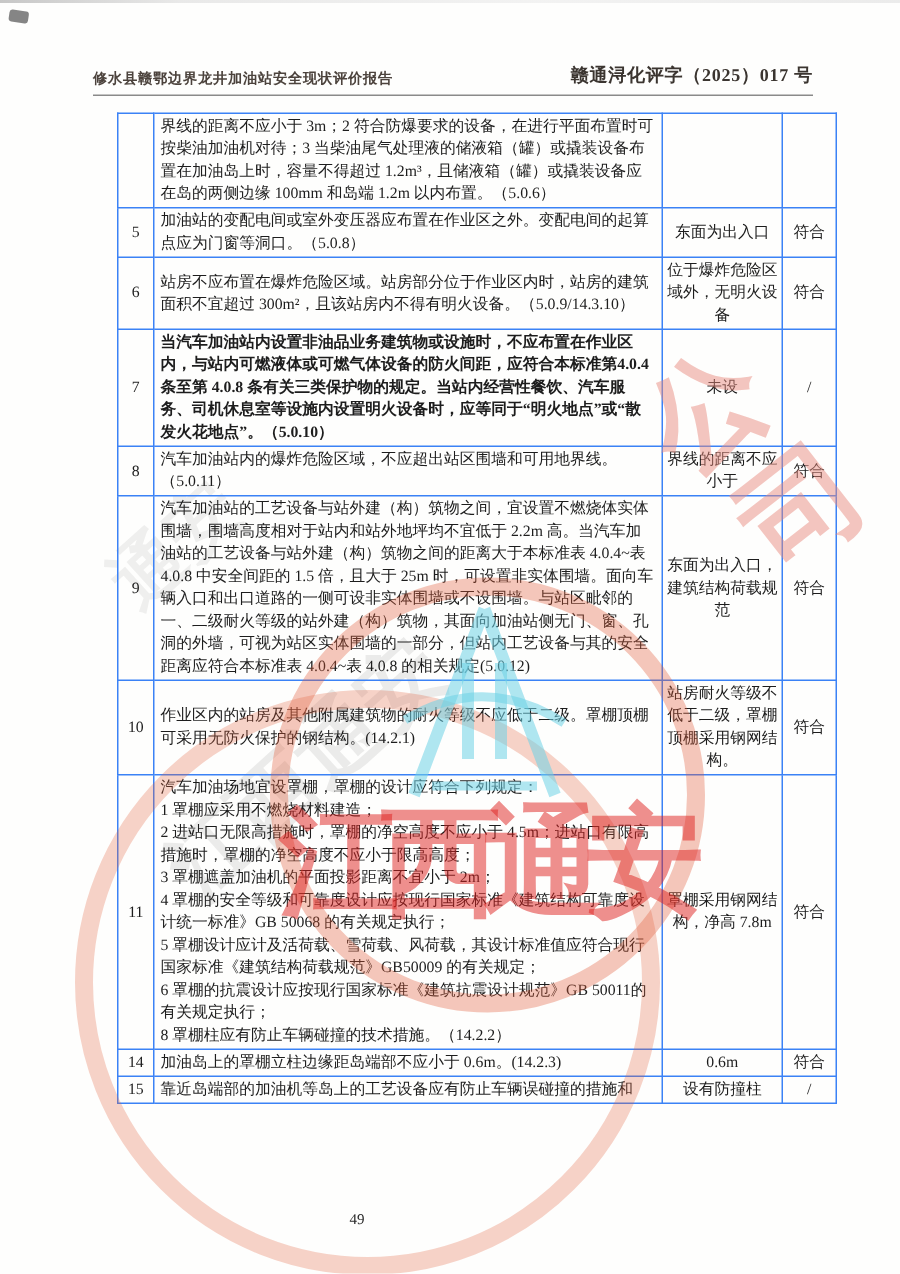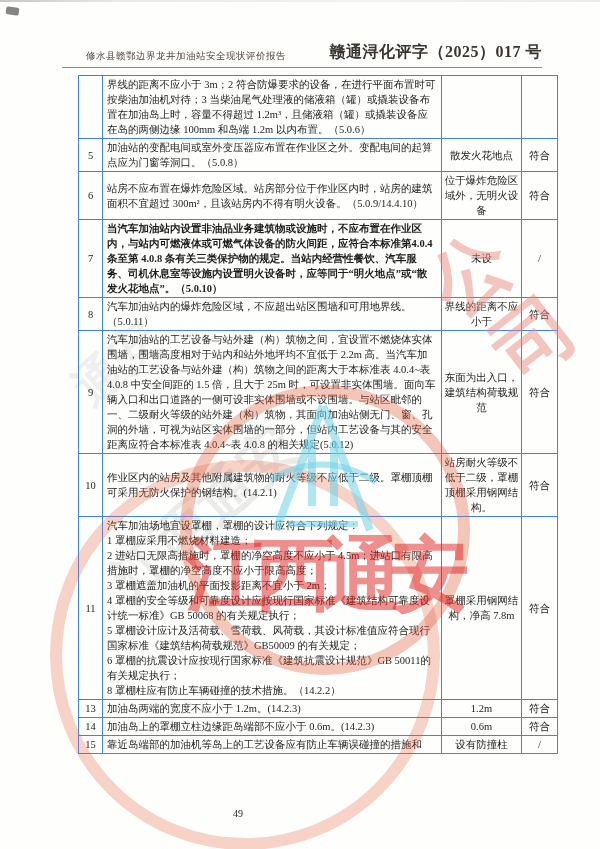--- a/index.html
+++ b/index.html
@@ -12,22 +12,22 @@
   
   .scan-topline{position:absolute;left:0;top:0;width:600px;height:2px;
     background:linear-gradient(to right,#9a9a9a,#d8d8d8 20%,#e9e9e9 60%,#dcdcdc);opacity:.55;z-index:6;}
   .scan-blot{position:absolute;left:6px;top:7px;width:13px;height:8px;background:#5c5c5c;
     border-radius:2px;transform:rotate(8deg);opacity:.75;z-index:6;}
 
   
   .hdr{position:absolute;left:62px;top:42px;width:480px;z-index:2;
     display:flex;justify-content:space-between;align-items:flex-end;
     border-bottom:1px solid #8a8a8a;padding-bottom:4px;}
-  .hdr-left{font-size:9.5px;font-weight:normal;color:#4c433d;letter-spacing:.5px;margin-left:24px;}
-  .hdr-right{font-size:16px;font-weight:bold;color:#3b3530;letter-spacing:.5px;}
+  .hdr-left{font-size:9.5px;font-weight:bold;color:#4c433d;letter-spacing:.5px;}
+  .hdr-right{font-size:12px;font-weight:bold;color:#3b3530;letter-spacing:.5px;}
 
   
   .tbl-wrap{position:absolute;left:78px;top:75px;width:465px;z-index:2;}
   table.chk{border-collapse:collapse;table-layout:fixed;width:465px;
     font-size:10.5px;line-height:15px;}
   table.chk td{border:1px solid #3b82f6;vertical-align:middle;
     background:transparent;}
   td.c-no{width:23px;text-align:center;padding:1px 0;}
   td.c-content{width:330px;text-align:left;padding:1px 4px;white-space:pre-line;}
   td.c-result{width:77px;text-align:center;padding:1px 1px;}
@@ -78,26 +78,26 @@
     <tbody>
         <tr>
           <td class="c-no"></td>
           <td class="c-content">界线的距离不应小于 3m；2 符合防爆要求的设备，在进行平面布置时可按柴油加油机对待；3 当柴油尾气处理液的储液箱（罐）或撬装设备布置在加油岛上时，容量不得超过 1.2m³，且储液箱（罐）或撬装设备应在岛的两侧边缘 100mm 和岛端 1.2m 以内布置。（5.0.6）</td>
           <td class="c-result"></td>
           <td class="c-conform"></td>
         </tr>
         <tr>
           <td class="c-no">5</td>
           <td class="c-content">加油站的变配电间或室外变压器应布置在作业区之外。变配电间的起算点应为门窗等洞口。（5.0.8）</td>
-          <td class="c-result">散发火花地点</td>
+          <td class="c-result">东面为出入口</td>
           <td class="c-conform">符合</td>
         </tr>
         <tr>
           <td class="c-no">6</td>
-          <td class="c-content">站房不应布置在爆炸危险区域。站房部分位于作业区内时，站房的建筑面积不宜超过 300m²，且该站房内不得有明火设备。（5.0.9/14.4.10）</td>
+          <td class="c-content">站房不应布置在爆炸危险区域。站房部分位于作业区内时，站房的建筑面积不宜超过 300m²，且该站房内不得有明火设备。（5.0.9/14.3.10）</td>
           <td class="c-result">位于爆炸危险区域外，无明火设备</td>
           <td class="c-conform">符合</td>
         </tr>
         <tr class="bold-row">
           <td class="c-no">7</td>
           <td class="c-content">当汽车加油站内设置非油品业务建筑物或设施时，不应布置在作业区内，与站内可燃液体或可燃气体设备的防火间距，应符合本标准第4.0.4 条至第 4.0.8 条有关三类保护物的规定。当站内经营性餐饮、汽车服务、司机休息室等设施内设置明火设备时，应等同于“明火地点”或“散发火花地点”。（5.0.10）</td>
           <td class="c-result">未设</td>
           <td class="c-conform">/</td>
         </tr>
         <tr>
@@ -125,26 +125,20 @@
 2 进站口无限高措施时，罩棚的净空高度不应小于 4.5m；进站口有限高措施时，罩棚的净空高度不应小于限高高度；
 3 罩棚遮盖加油机的平面投影距离不宜小于 2m；
 4 罩棚的安全等级和可靠度设计应按现行国家标准《建筑结构可靠度设计统一标准》GB 50068 的有关规定执行；
 5 罩棚设计应计及活荷载、雪荷载、风荷载，其设计标准值应符合现行国家标准《建筑结构荷载规范》GB50009 的有关规定；
 6 罩棚的抗震设计应按现行国家标准《建筑抗震设计规范》GB 50011的有关规定执行；
 8 罩棚柱应有防止车辆碰撞的技术措施。（14.2.2）</td>
           <td class="c-result">罩棚采用钢网结构，净高 7.8m</td>
           <td class="c-conform">符合</td>
         </tr>
         <tr>
-          <td class="c-no">13</td>
-          <td class="c-content">加油岛两端的宽度不应小于 1.2m。(14.2.3)</td>
-          <td class="c-result">1.2m</td>
-          <td class="c-conform">符合</td>
-        </tr>
-        <tr>
           <td class="c-no">14</td>
           <td class="c-content">加油岛上的罩棚立柱边缘距岛端部不应小于 0.6m。(14.2.3)</td>
           <td class="c-result">0.6m</td>
           <td class="c-conform">符合</td>
         </tr>
         <tr>
           <td class="c-no">15</td>
           <td class="c-content">靠近岛端部的加油机等岛上的工艺设备应有防止车辆误碰撞的措施和</td>
           <td class="c-result">设有防撞柱</td>
           <td class="c-conform">/</td>

